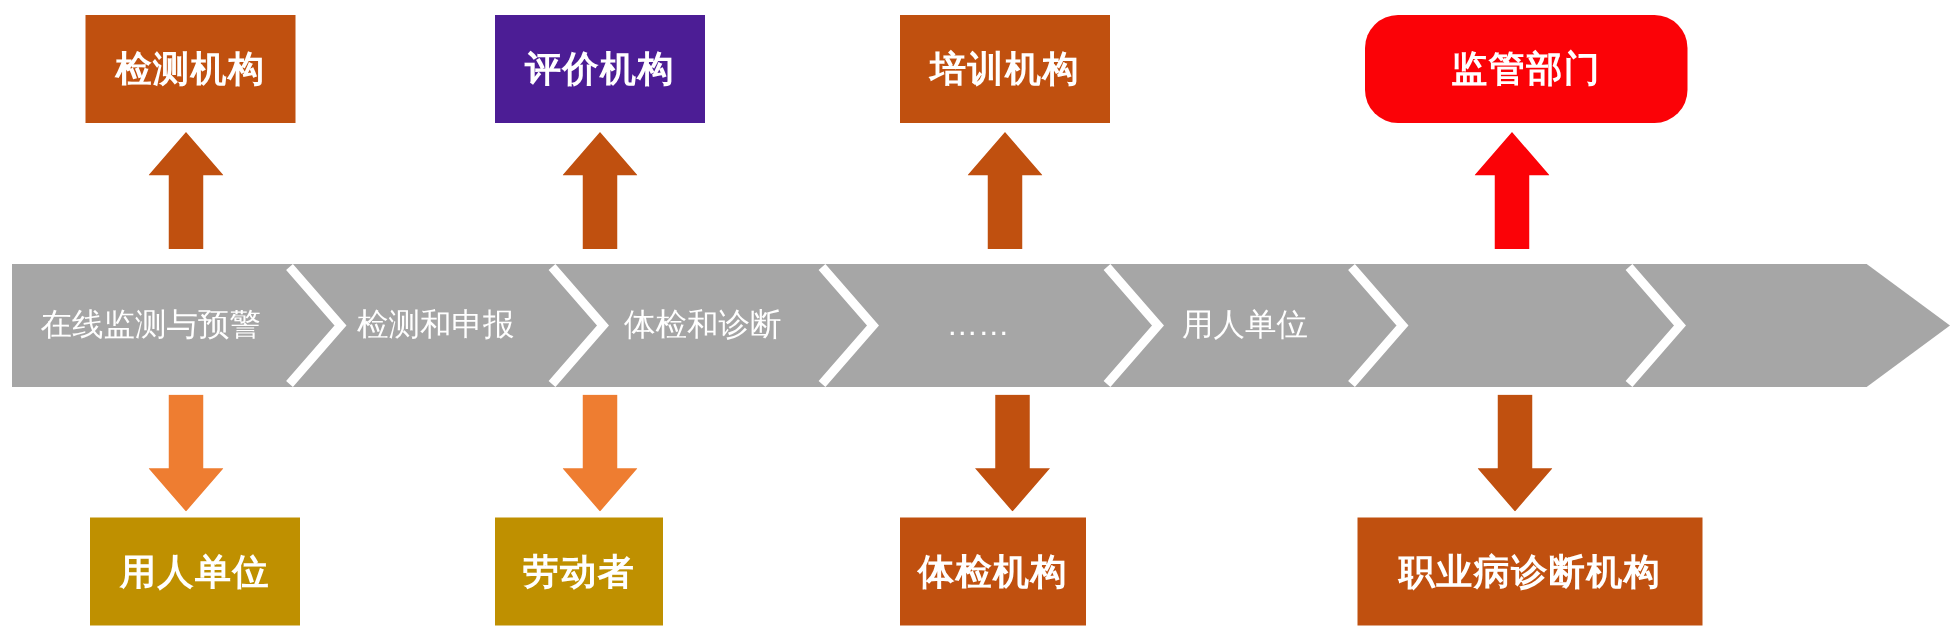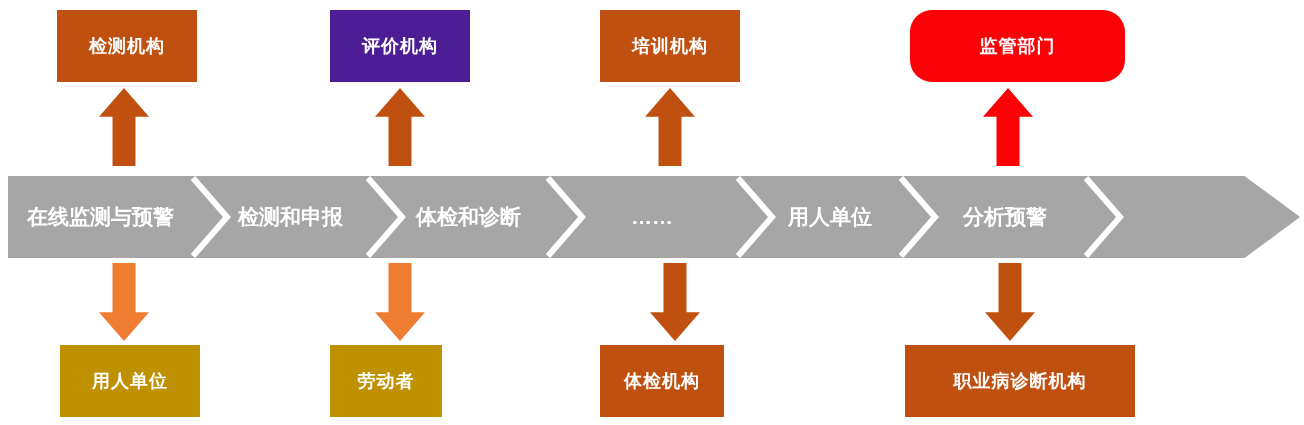--- a/index.html
+++ b/index.html
@@ -16,21 +16,21 @@
     overflow: hidden;
   }
   .box {
     position: absolute;
     height: 72px;
     display: flex;
     align-items: center;
     justify-content: center;
     color: #ffffff;
     font-weight: bold;
-    font-size: 18px;
+    font-size: 24px;
     letter-spacing: 1px;
     box-sizing: border-box;
   }
   .box.top { top: 10px; }
   .box.bottom { top: 345px; }
   .arrow {
     position: absolute;
     width: 50px;
     height: 78px;
   }
@@ -55,21 +55,21 @@
     left: 0;
     top: 0;
   }
   .seg {
     position: absolute;
     top: 0;
     height: 82px;
     line-height: 82px;
     text-align: center;
     color: #ffffff;
-    font-weight: bold;
+    font-weight: normal;
     font-size: 21px;
     white-space: nowrap;
   }
 </style>
 </head>
 <body>
 
 <div class="canvas">
 
   <div class="box top" style="left: 57px; width: 140px; background-color: rgb(192, 80, 15);">
@@ -97,21 +97,20 @@
       <polyline points="540,2 574,41 540,80" fill="none" stroke="#FFFFFF" stroke-width="6"></polyline>
       <polyline points="730,2 764,41 730,80" fill="none" stroke="#FFFFFF" stroke-width="6"></polyline>
       <polyline points="893,2 927,41 893,80" fill="none" stroke="#FFFFFF" stroke-width="6"></polyline>
       <polyline points="1078,2 1112,41 1078,80" fill="none" stroke="#FFFFFF" stroke-width="6"></polyline>
     </svg>
     <span class="seg" style="left:0px; width:185px;">在线监测与预警</span>
     <span class="seg" style="left:200px; width:165px;">检测和申报</span>
     <span class="seg" style="left:378px; width:165px;">体检和诊断</span>
     <span class="seg" style="left:558px; width:172px;">……</span>
     <span class="seg" style="left:748px; width:148px;">用人单位</span>
-    <span class="seg" style="left:912px; width:170px;">分析预警</span>
   </div>
 
   <div class="arrow down" style="left: 99px; background-color: rgb(238, 125, 49);"></div>
   <div class="arrow down" style="left: 375px; background-color: rgb(238, 125, 49);"></div>
   <div class="arrow down" style="left: 650px; background-color: rgb(192, 80, 15);"></div>
   <div class="arrow down" style="left: 985px; background-color: rgb(192, 80, 15);"></div>
 
   <div class="box bottom" style="left: 60px; width: 140px; background-color: rgb(191, 144, 0);">
     <span>用人单位</span>
   </div>

